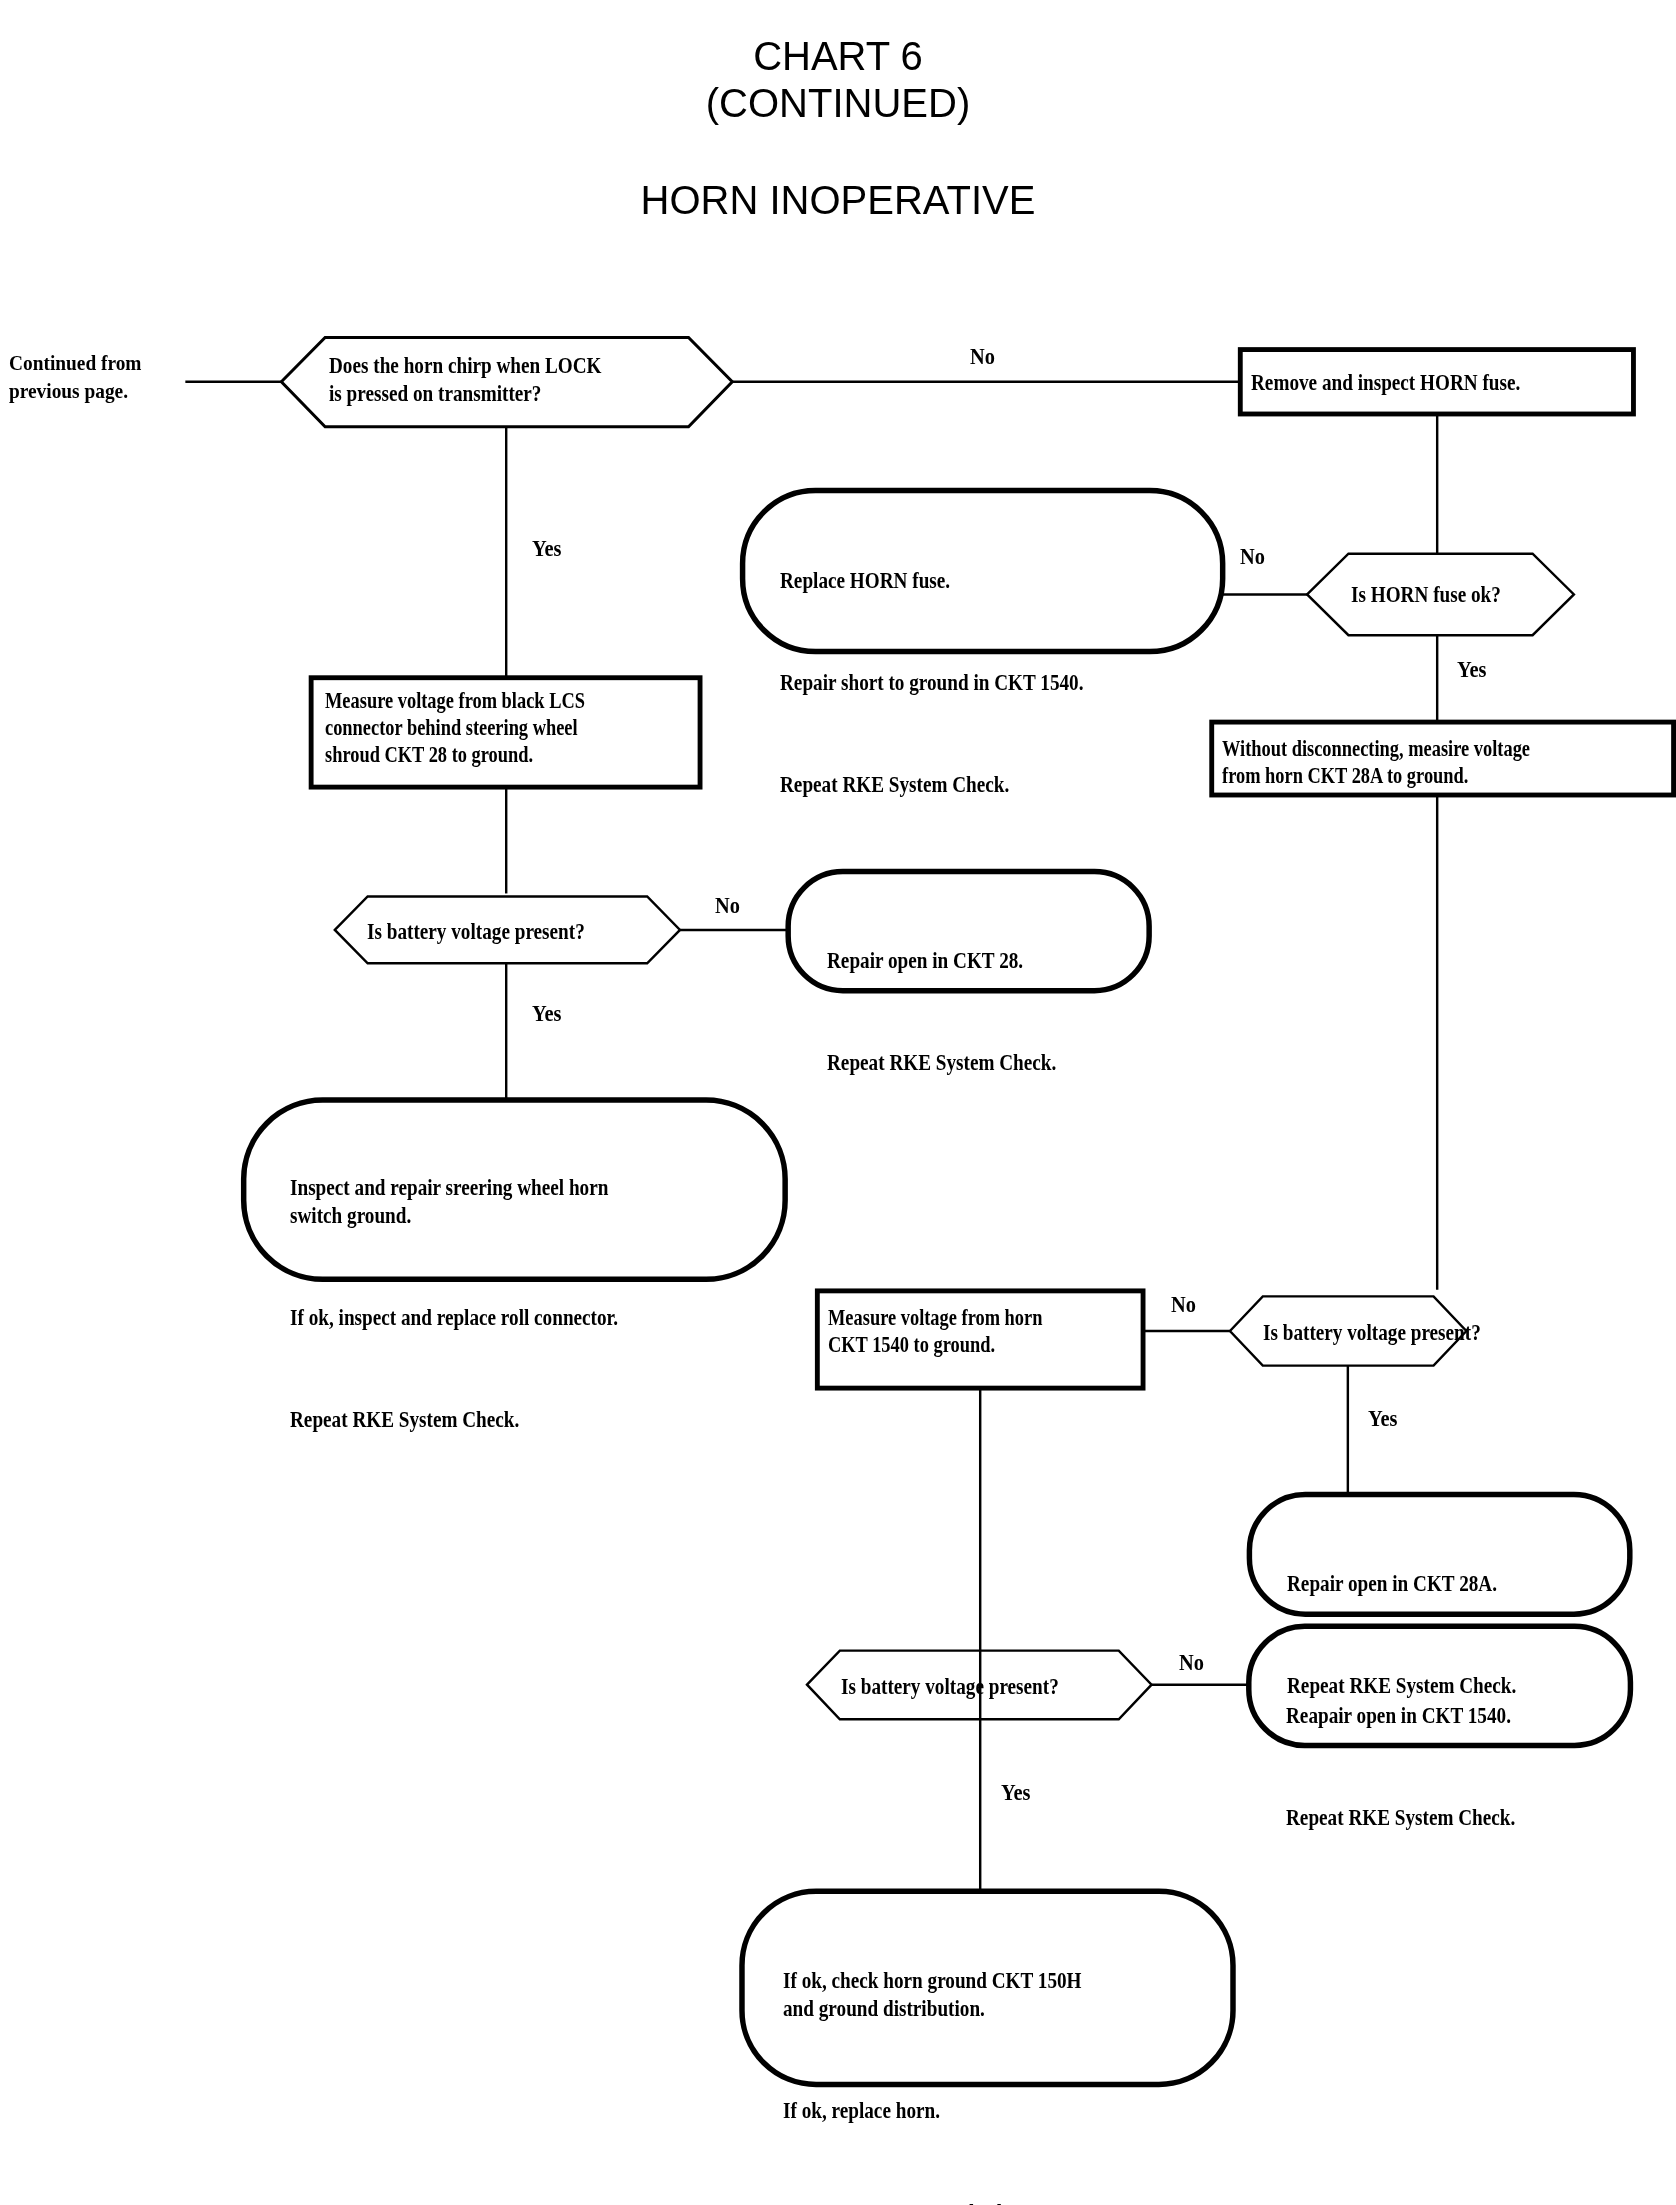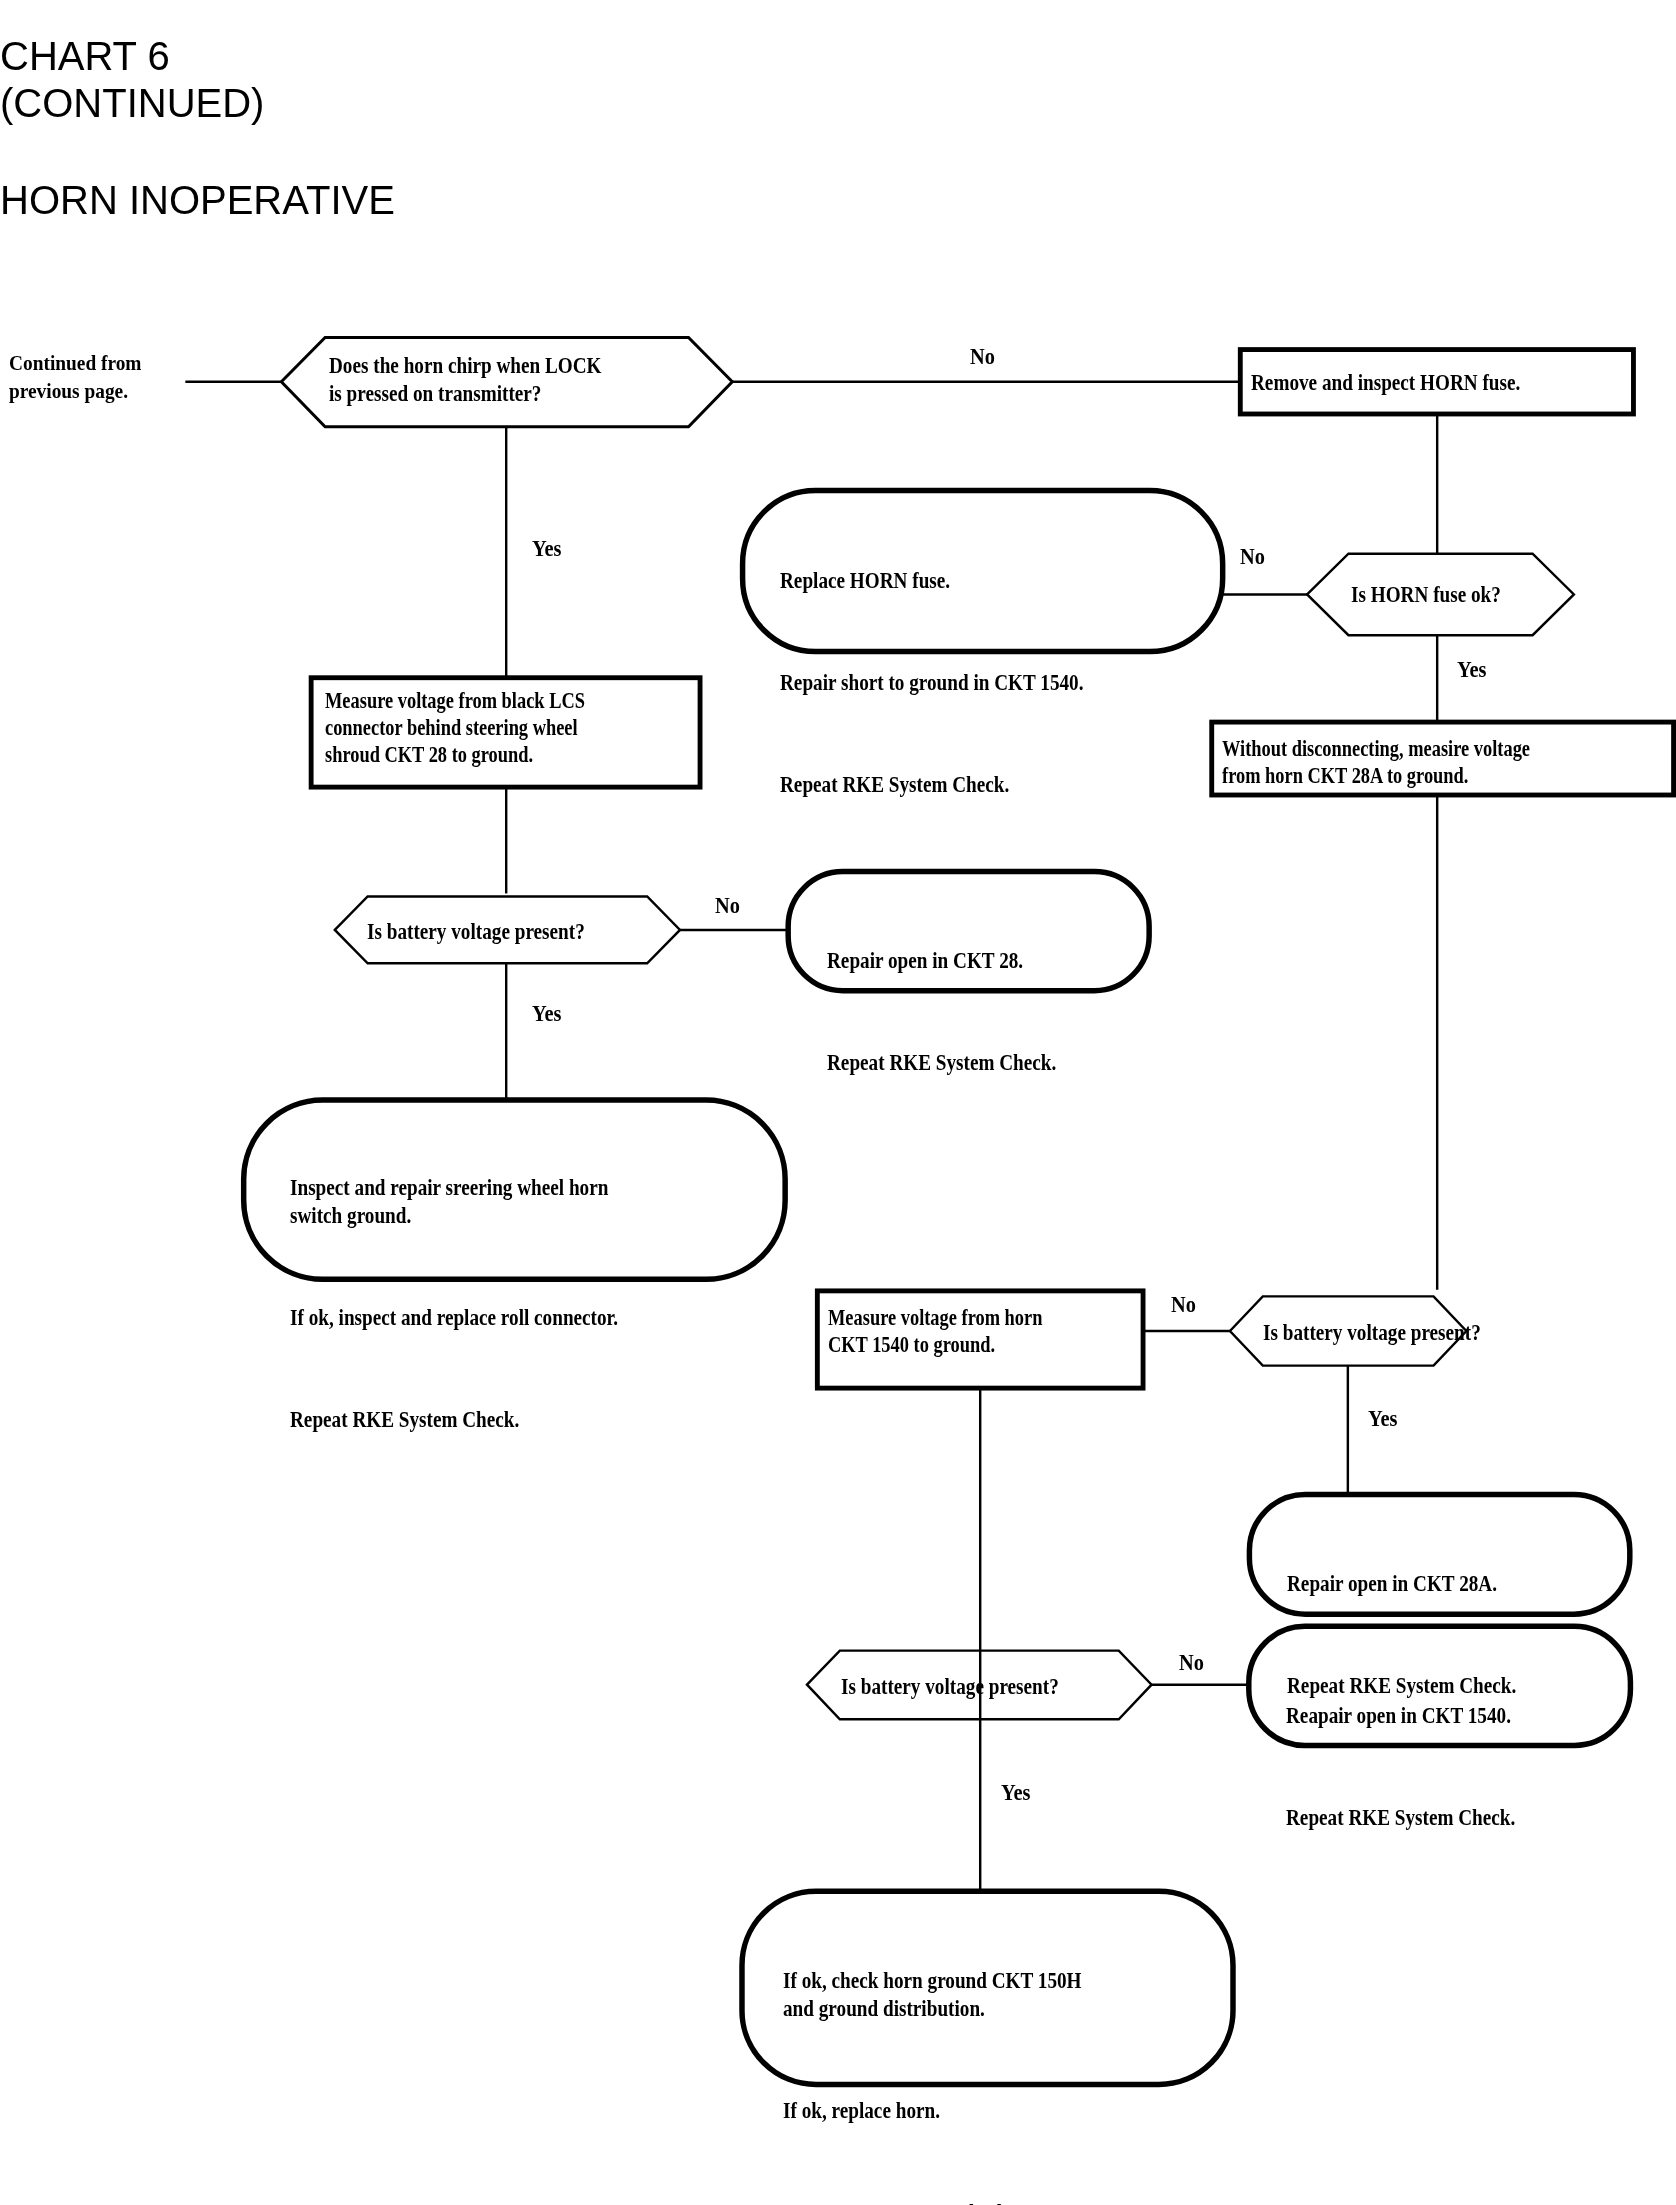--- a/index.html
+++ b/index.html
@@ -18,21 +18,21 @@
   svg#wires {
     position: absolute;
     left: 0; top: 0;
     width: 1676px;
     height: 2205px;
     pointer-events: none;
   }
   .title {
     position: absolute;
     width: 100%;
-    text-align: left;
+    text-align: center;
     font-family: "Liberation Sans", "DejaVu Sans", sans-serif;
     font-weight: 400;
     color: #000;
     white-space: pre;
   }
   #title-line1 { top: 33px; font-size: 40px; line-height: 47px; }
   #title-line2 { top: 177px; font-size: 40px; line-height: 47px; }
 
   .node-text {
     position: absolute;

